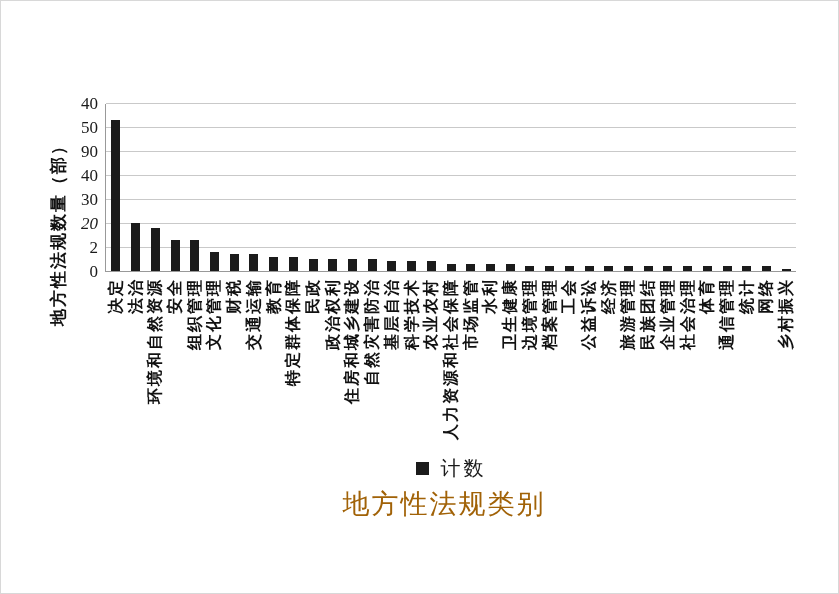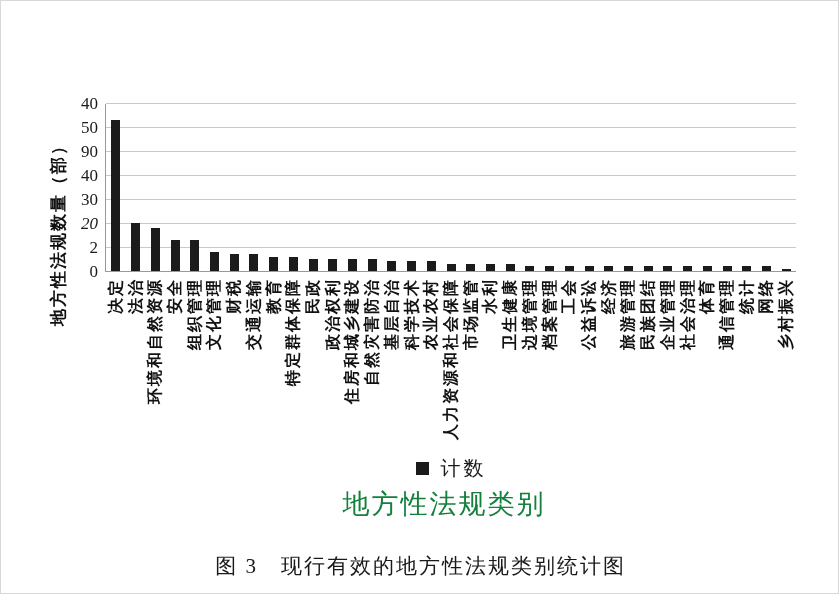--- a/index.html
+++ b/index.html
@@ -34,21 +34,21 @@
     justify-content:center;align-items:center;gap:12px;
   }
   .legend-swatch{width:13px;height:13px;background:#1b1b1b;display:inline-block;}
   .legend-label{
     font-family:"Liberation Serif","DejaVu Serif",serif;
     font-size:20px;letter-spacing:3px;color:#1a1a1a;
   }
   .x-title{
     position:absolute;left:243px;top:485px;width:400px;text-align:center;
     font-family:"Liberation Serif","DejaVu Serif",serif;
-    font-size:27px;letter-spacing:2px;color:#15803d;
+    font-size:27px;letter-spacing:2px;color:#a16207;
   }
   .caption{
     position:absolute;left:0;top:551px;width:839px;text-align:center;
     font-family:"Liberation Serif","DejaVu Serif",serif;
     font-size:21px;letter-spacing:2px;color:#1a1a1a;
   }
 </style>
 </head>
 <body>
 
@@ -146,21 +146,20 @@
       <div class="cat-label" style="left: 495.143px;">乡村振兴</div>
     </div>
 
   <div class="legend">
     <span class="legend-swatch"></span>
     <span class="legend-label">计数</span>
   </div>
 
   <div class="x-title">地方性法规类别</div>
 
-  <div class="caption">图 3　现行有效的地方性法规类别统计图</div>
 <div class="ytick" style="top: 261px;">0</div>
     <div class="ytick" style="top: 237px;">2</div>
     <div class="ytick" style="top: 213px; font-style: italic;">20</div>
     <div class="ytick" style="top: 189px;">30</div>
     <div class="ytick" style="top: 165px;">40</div>
     <div class="ytick" style="top: 141px;">90</div>
     <div class="ytick" style="top: 117px;">50</div>
     <div class="ytick" style="top: 93px;">40</div>
   </div>
 

